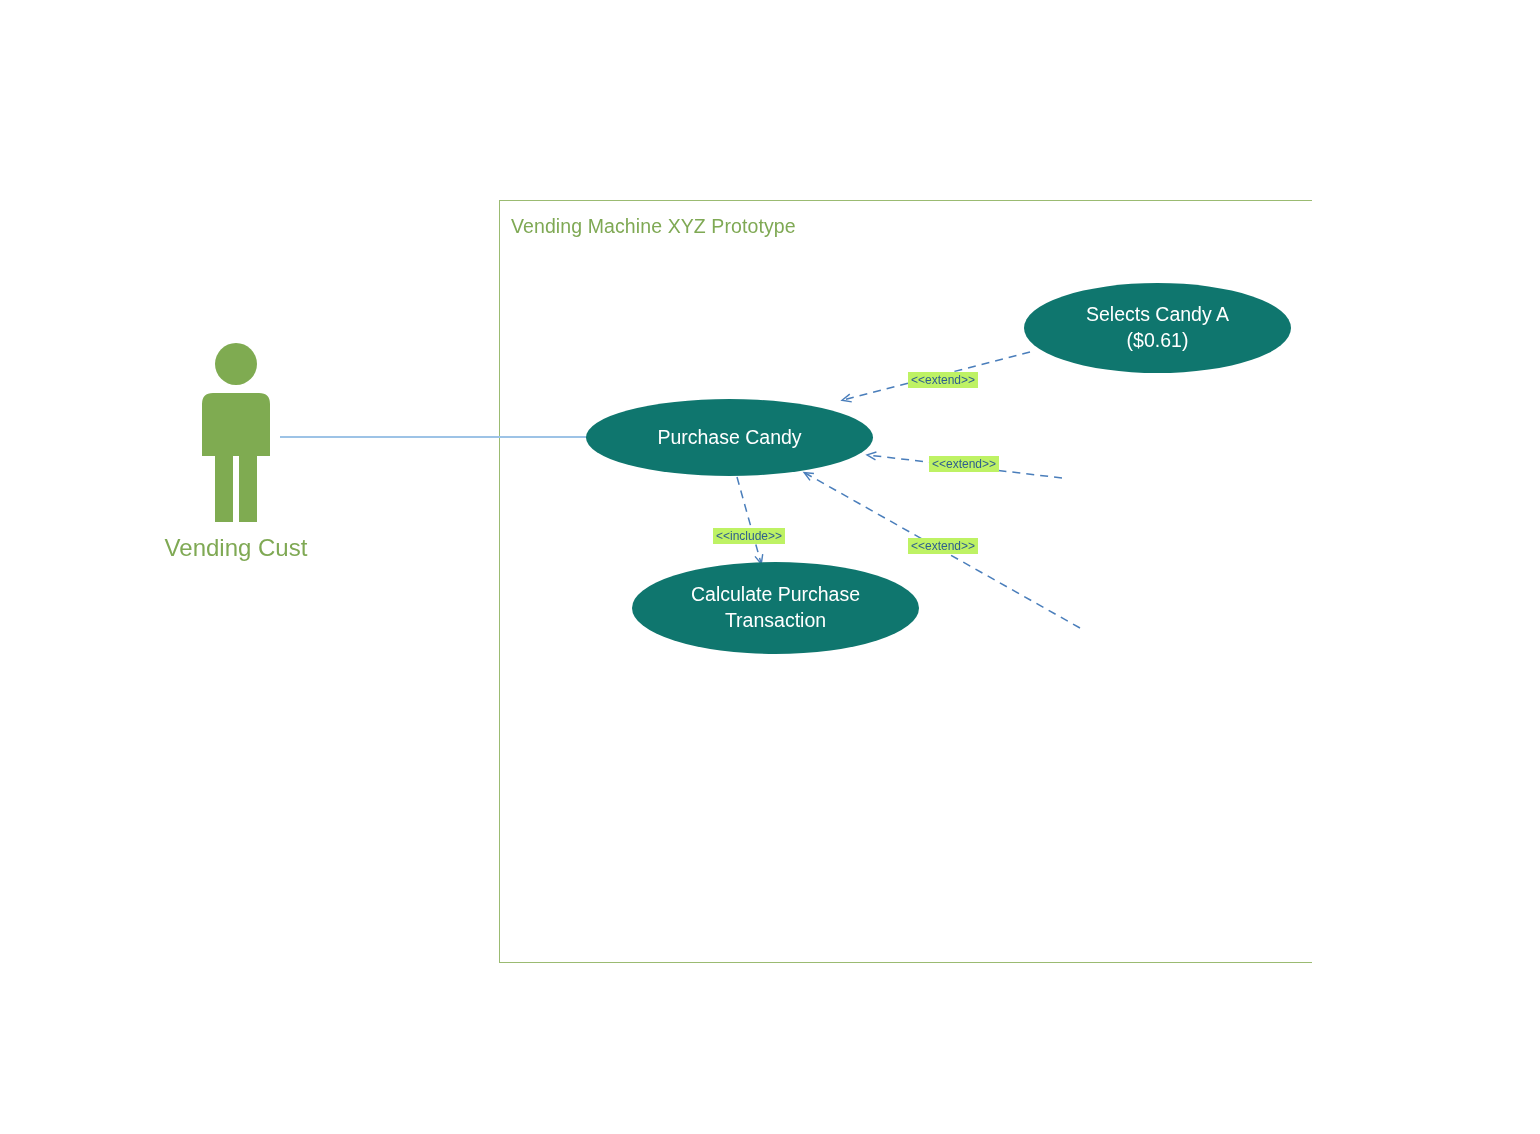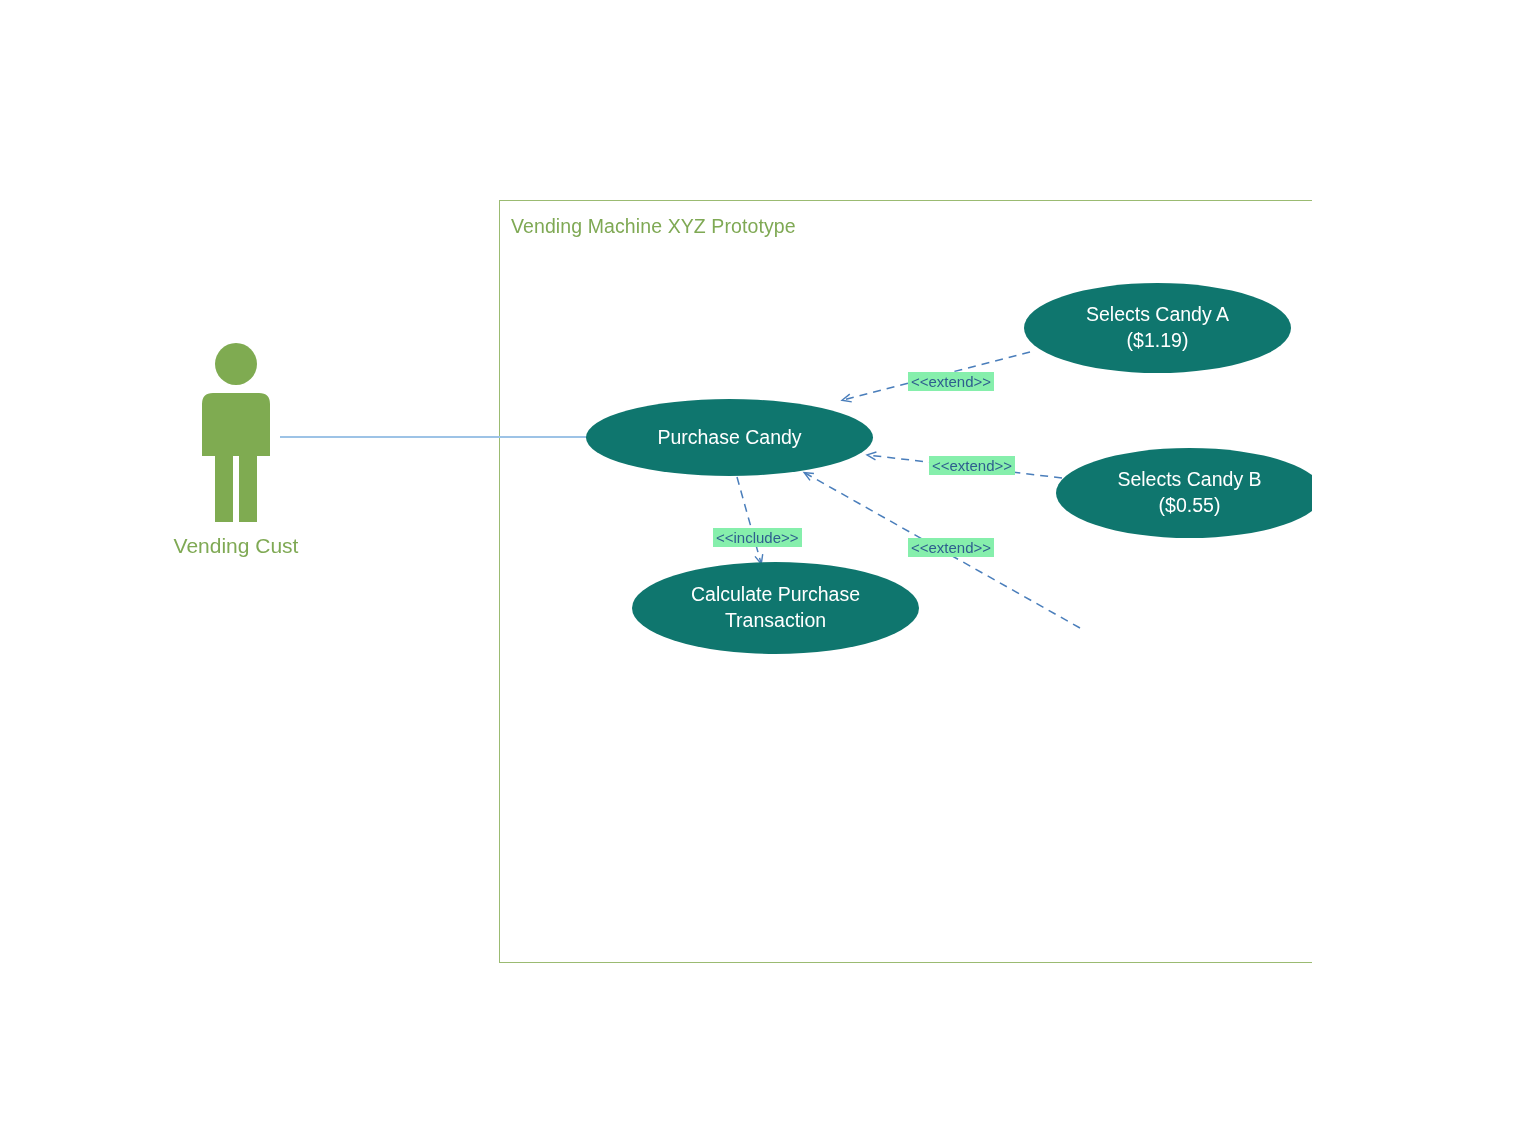--- a/index.html
+++ b/index.html
@@ -46,21 +46,21 @@
     width: 96px;
     height: 185px;
   }
   .actor svg { display: block; }
   .actor-label {
     position: absolute;
     left: 130px;
     top: 534px;
     width: 212px;
     text-align: center;
-    font-size: 21px;
+    font-size: 24px;
     color: #7FA954;
     white-space: nowrap;
   }
   
   .usecase {
     position: absolute;
     border-radius: 50%;
     background: #0f766e;
     color: #ffffff;
     display: flex;
@@ -73,23 +73,23 @@
     padding: 0 14px;
   }
   .uc-purchase   { left: 586px;  top: 399px; width: 287px; height: 77px; }
   .uc-calculate  { left: 632px;  top: 562px; width: 287px; height: 92px; }
   .uc-candy-a    { left: 1024px; top: 283px; width: 267px; height: 90px; }
   .uc-candy-b    { left: 1056px; top: 448px; width: 267px; height: 90px; }
   .uc-candy-c    { left: 1024px; top: 613px; width: 265px; height: 90px; }
   
   .conn-label {
     position: absolute;
-    font-size: 15px;
+    font-size: 12px;
     color: #2E5E8E;
-    background: #86efac;
+    background: #bef264;
     padding: 1px 3px;
     white-space: nowrap;
   }
   .lbl-extend-a { left: 908px; top: 372px; }
   .lbl-extend-b { left: 929px; top: 456px; }
   .lbl-extend-c { left: 908px; top: 538px; }
   .lbl-include  { left: 713px; top: 528px; }
   svg.links {
     position: absolute;
     left: 0; top: 0;
@@ -142,30 +142,24 @@
     </span>
   </div>
 
   <div class="usecase uc-purchase">
     <span>Purchase Candy</span>
   </div>
 
   <div class="usecase uc-candy-a">
     <span>
       <span>Selects Candy A</span><br>
-      <span>($1.19)</span>
+      <span>($0.61)</span>
     </span>
   </div>
 
-  <div class="usecase uc-candy-b">
-    <span>
-      <span>Selects Candy B</span><br>
-      <span>($0.55)</span>
-    </span>
-  </div>
 
 
   <div class="conn-label lbl-extend-a">&lt;&lt;extend&gt;&gt;</div>
   <div class="conn-label lbl-extend-b">&lt;&lt;extend&gt;&gt;</div>
   <div class="conn-label lbl-extend-c">&lt;&lt;extend&gt;&gt;</div>
   <div class="conn-label lbl-include">&lt;&lt;include&gt;&gt;</div>
 
 </div>
 
 </body></html>

